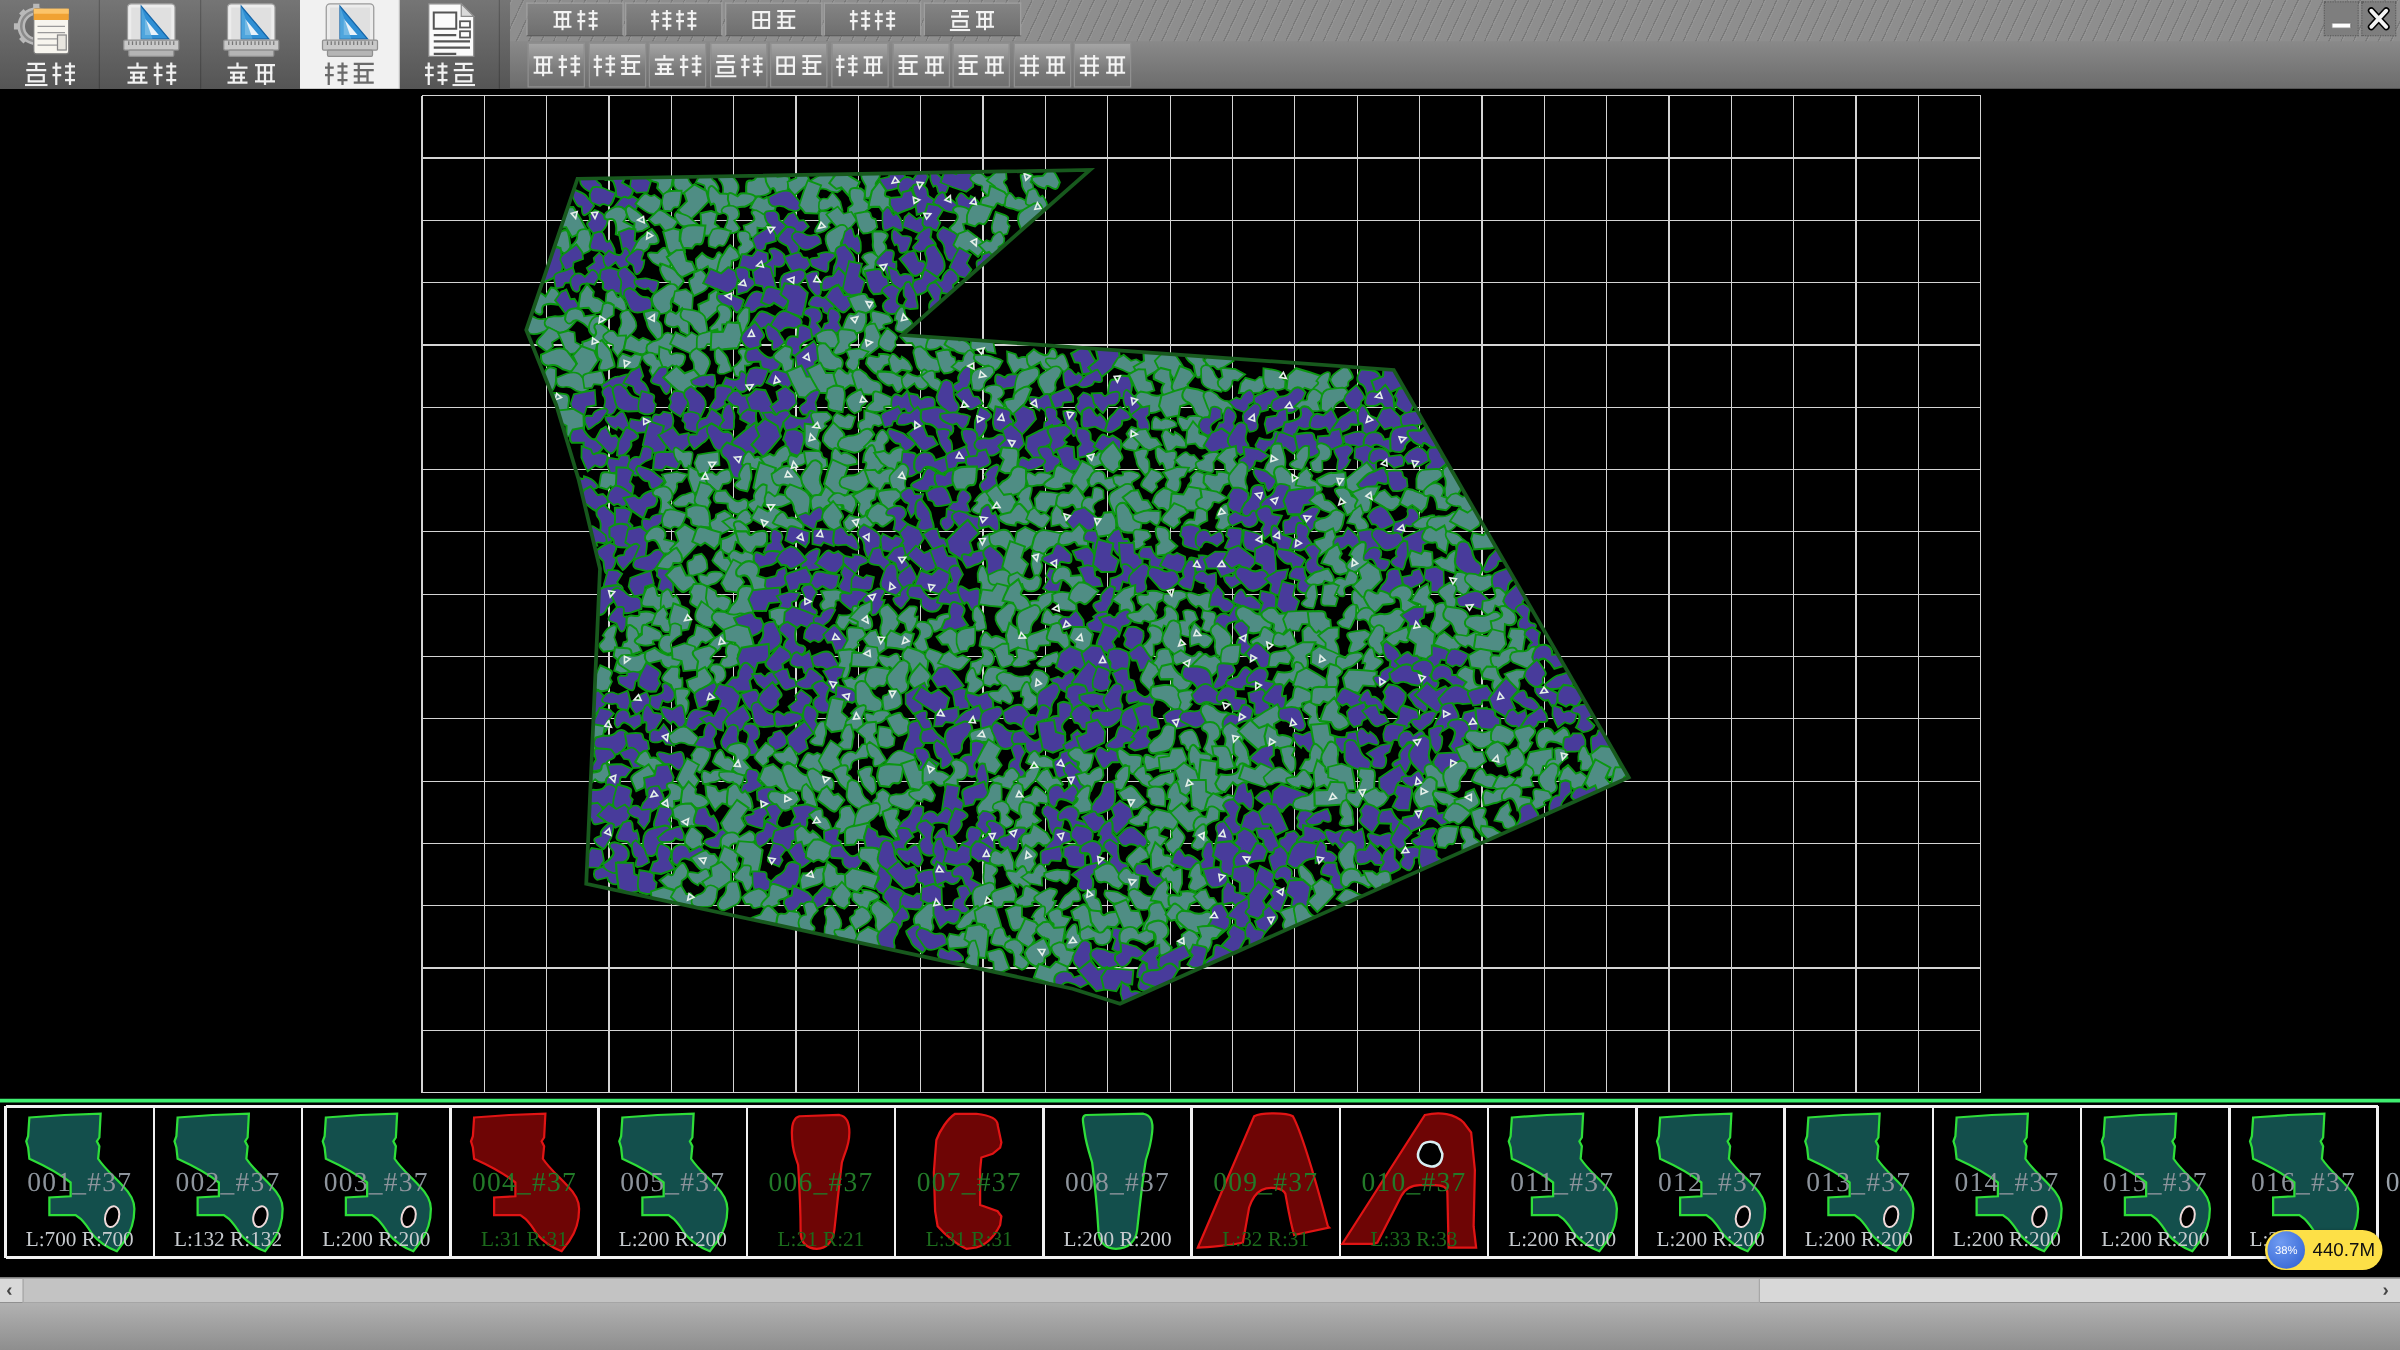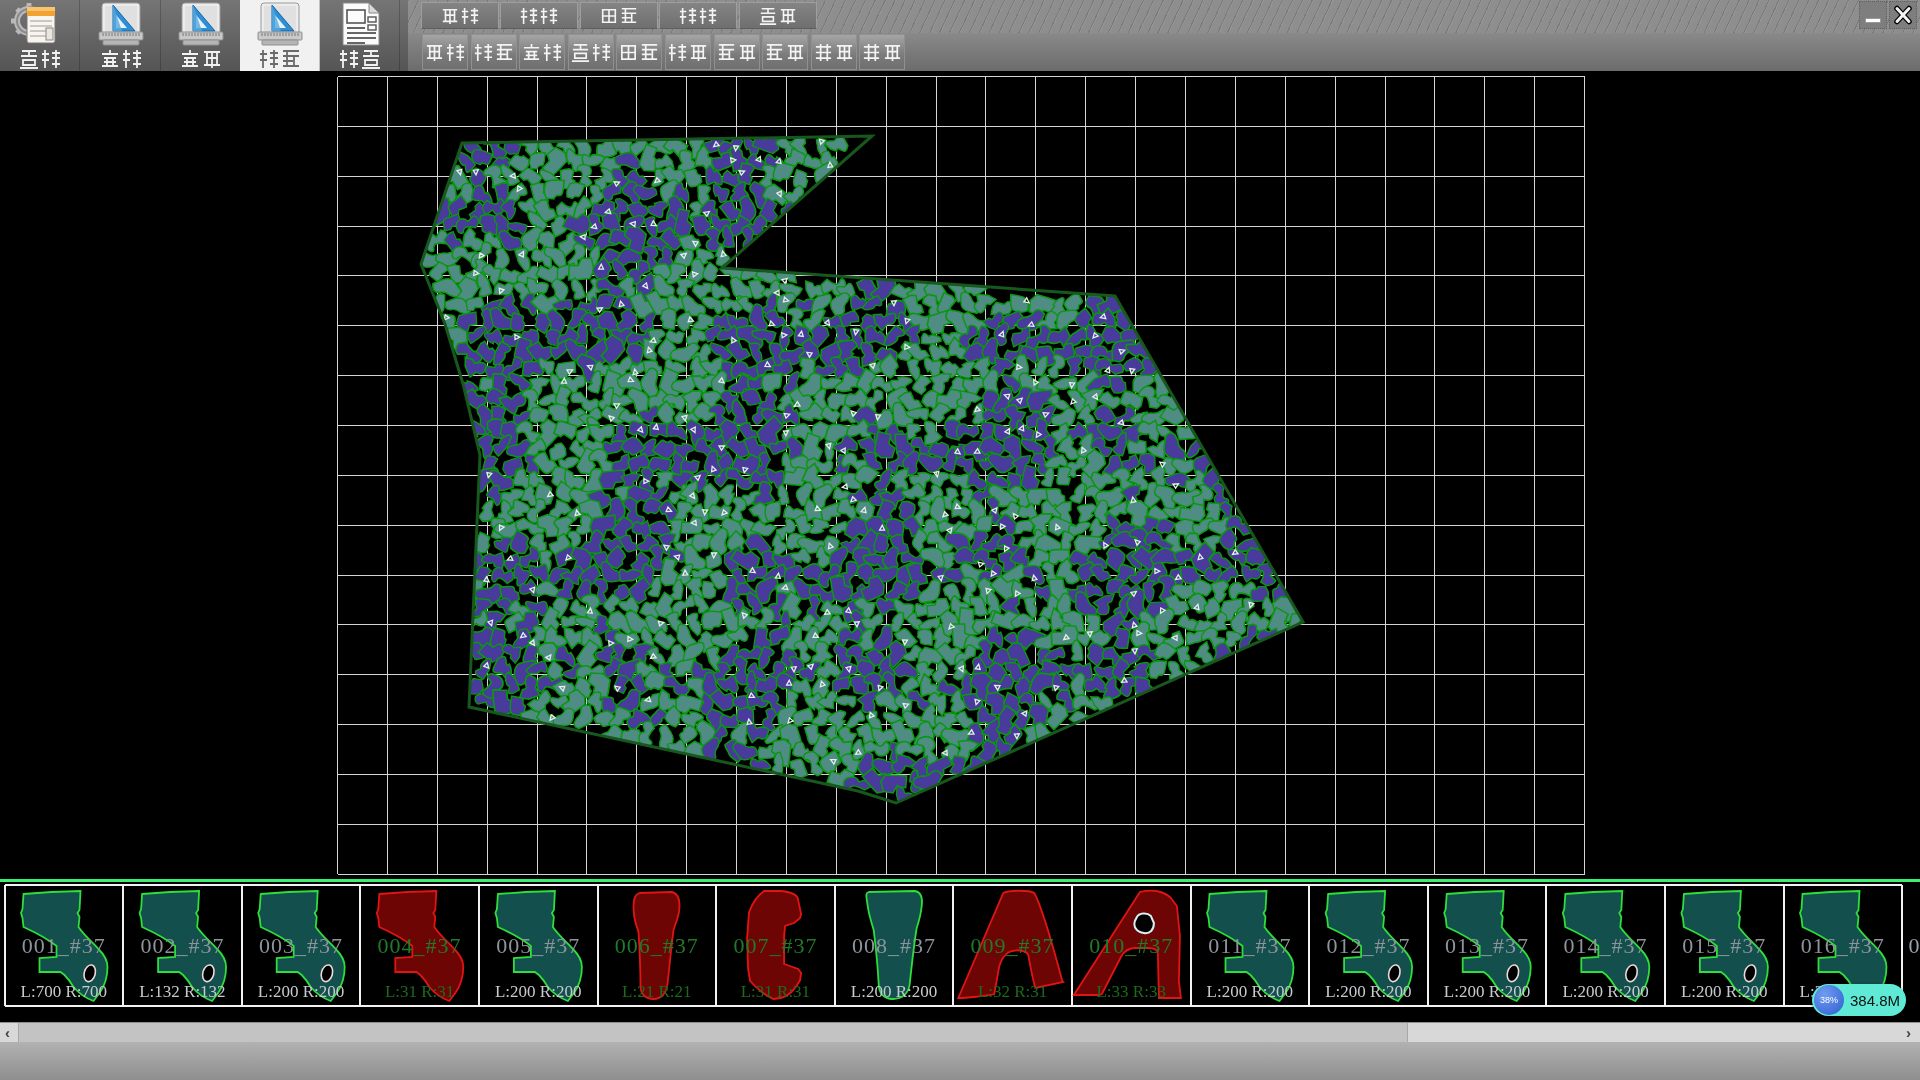--- a/index.html
+++ b/index.html
@@ -11,21 +11,21 @@
 .ilab{position:absolute;left:50%;top:49px;transform:translateX(-50%)}
 .b1{position:absolute;top:2px;width:78px;height:27px;background:linear-gradient(180deg,#848484,#6f6f6f);border:1px solid #9e9e9e;border-bottom-color:#5e5e5e;display:flex;align-items:center;justify-content:center}
 .b2{position:absolute;top:34px;width:46px;height:36px;background:linear-gradient(180deg,#a5a5a5,#7a7a7a 60%,#6f6f6f);border:1px solid #909090;display:flex;align-items:center;justify-content:center}
 .wbtn{position:absolute;top:1px;width:28px;height:28px;background:#7e7e7e;border:1px dotted rgba(0,0,0,0.22)}
 .greenline{position:absolute;left:0;top:879px;width:1920px;height:3px;background:#3fee71}
 .scroll{position:absolute;left:0;top:1022px;width:1920px;height:20px;background:#d8d8d8;border-top:1px solid #8f8f8f}
 .thumbzone{position:absolute;left:0;top:882px;width:1920px;height:140px;background:#000}
 .sthumb{position:absolute;left:18px;top:1023px;width:1390px;height:19px;background:#c3c3c3;border-left:1px solid #a7a7a7;border-right:1px solid #a7a7a7}
 .sarrow{position:absolute;top:1024px;font:bold 15px "Liberation Sans";color:#444}
 .status{position:absolute;left:0;top:1042px;width:1920px;height:38px;background:linear-gradient(180deg,#b2b2b2,#8e8e8e)}
-.badge{position:absolute;left:1812px;top:984px;width:94px;height:32px;background:#5eead4;border-radius:17px;box-shadow:0 1px 3px rgba(0,0,0,.5)}
+.badge{position:absolute;left:1812px;top:984px;width:94px;height:32px;background:#fde047;border-radius:17px;box-shadow:0 1px 3px rgba(0,0,0,.5)}
 .bcirc{position:absolute;left:2px;top:1px;width:30px;height:30px;border-radius:50%;background:radial-gradient(circle at 35% 30%,#6f9bf2,#2d5ecf);color:#fff;font-size:9px;display:flex;align-items:center;justify-content:center}
 .btxt{position:absolute;left:38px;top:8px;font-size:15px;color:#111}
 </style></head><body>
 <div class="topbar"></div>
 <div class="hatch"></div>
 <div class="iconbar"></div>
 <div class="icell" style="left:0px">
     <div class="iwrap"><svg width="58" height="46" viewBox="0 0 58 46">
 <g transform="translate(2,2)">
           <circle cx="16" cy="18" r="12" fill="none" stroke="#b9b9b9" stroke-width="6"></circle>
@@ -1999,18 +1999,18 @@
     <text x="1724.2" y="997" font-size="17" fill="#c7cbcf" text-anchor="middle" font-family="Liberation Serif">L:200 R:200</text>
     <g transform="translate(1785.5,886)">
       <path d="M17 8 L45 6 L74 5 L73 24 L71 27 L73 31 L72 41 C78 50 86 56 92 63 C98 69 101 74 101 81 C101 91 98 100 93 107 L87 115 C79 112 72 107 67 101 C64 96 61 92 58 89 L54 86 L33 86 L33 72 L50 71 L50 60 C40 52 28 46 17 41 L16 32 L14.5 27 L16 23 Z" fill="#134f4c" stroke="#2ede39" stroke-width="1.8"></path>
     </g>
     <text x="1842.8" y="953" font-size="22" letter-spacing="1" fill="#8d949c" text-anchor="middle" font-family="Liberation Serif">016_#37</text>
     <text x="1842.8" y="997" font-size="17" fill="#c7cbcf" text-anchor="middle" font-family="Liberation Serif">L:200 R:200</text>
     <text x="1914" y="953" font-size="22" fill="#99a1a9" text-anchor="middle" font-family="Liberation Serif">0</text>
   </svg>
 <div class="badge">
     <div class="bcirc">38%</div>
-    <div class="btxt">384.8M</div>
+    <div class="btxt">440.7M</div>
   </div>
 <div class="scroll"></div>
 <div class="sthumb"></div>
 <div class="sarrow" style="left:5px">‹</div>
 <div class="sarrow" style="left:1906px">›</div>
 <div class="status"></div>
 </body></html>

